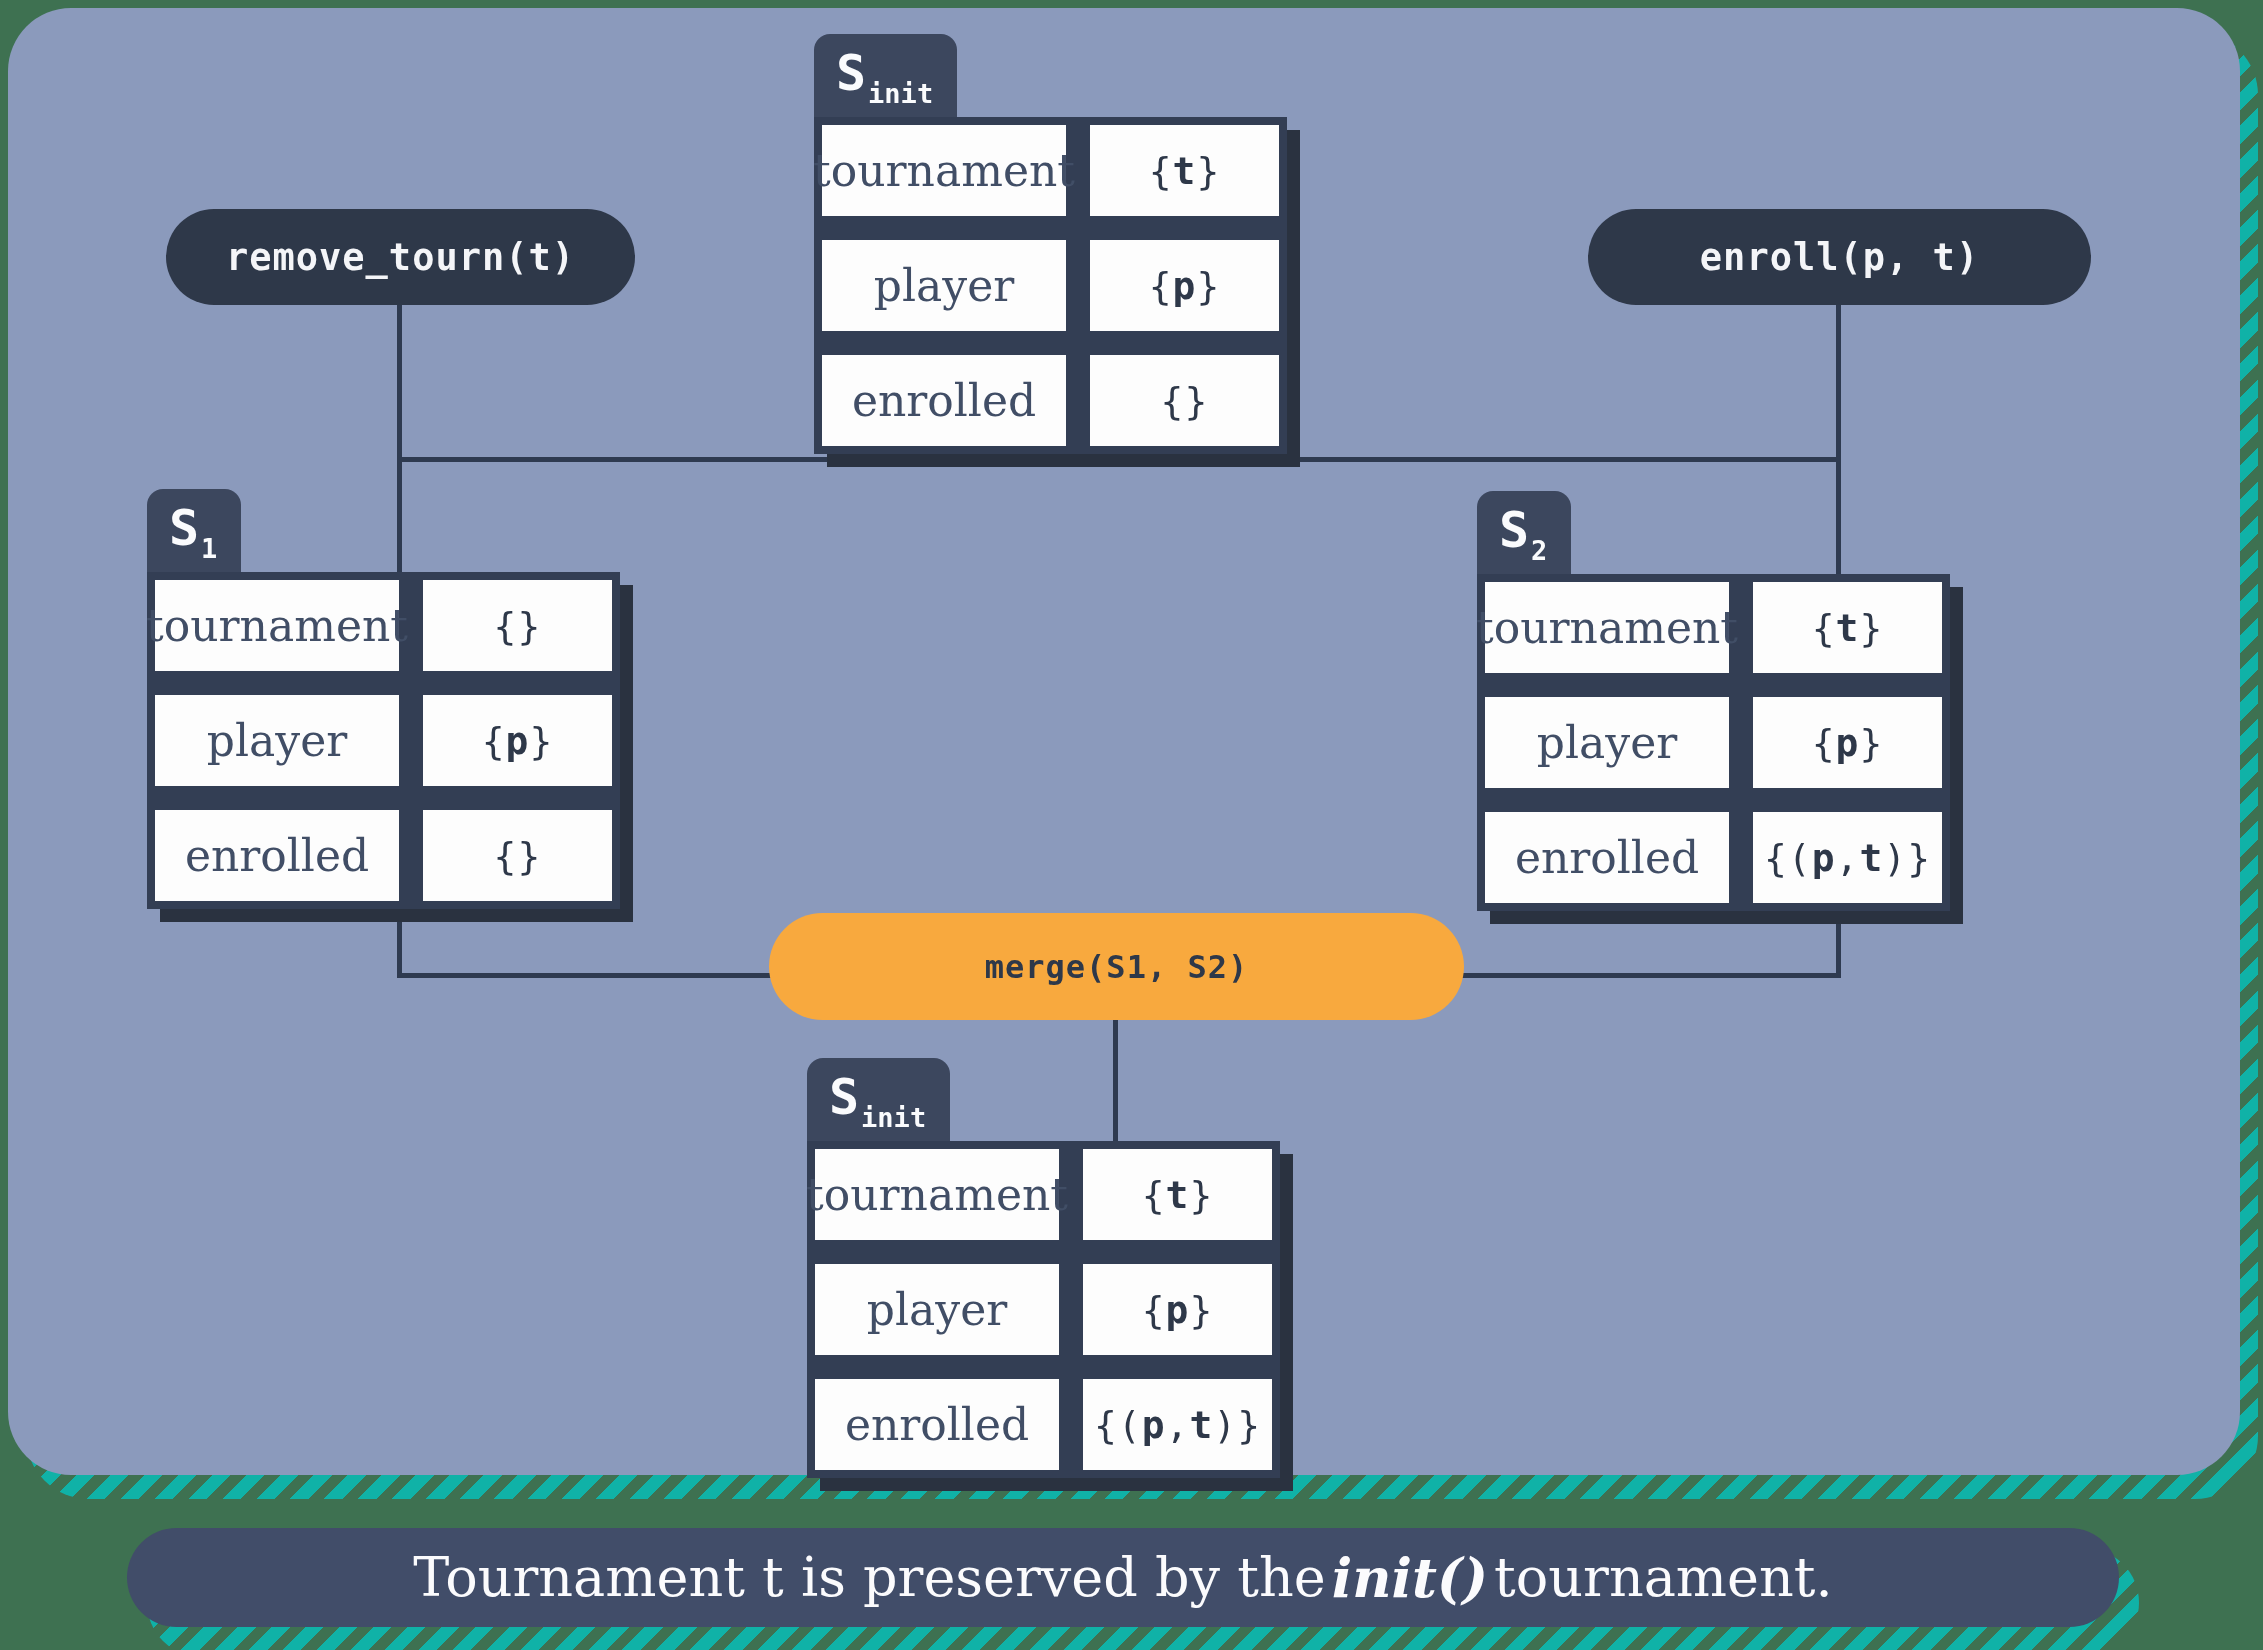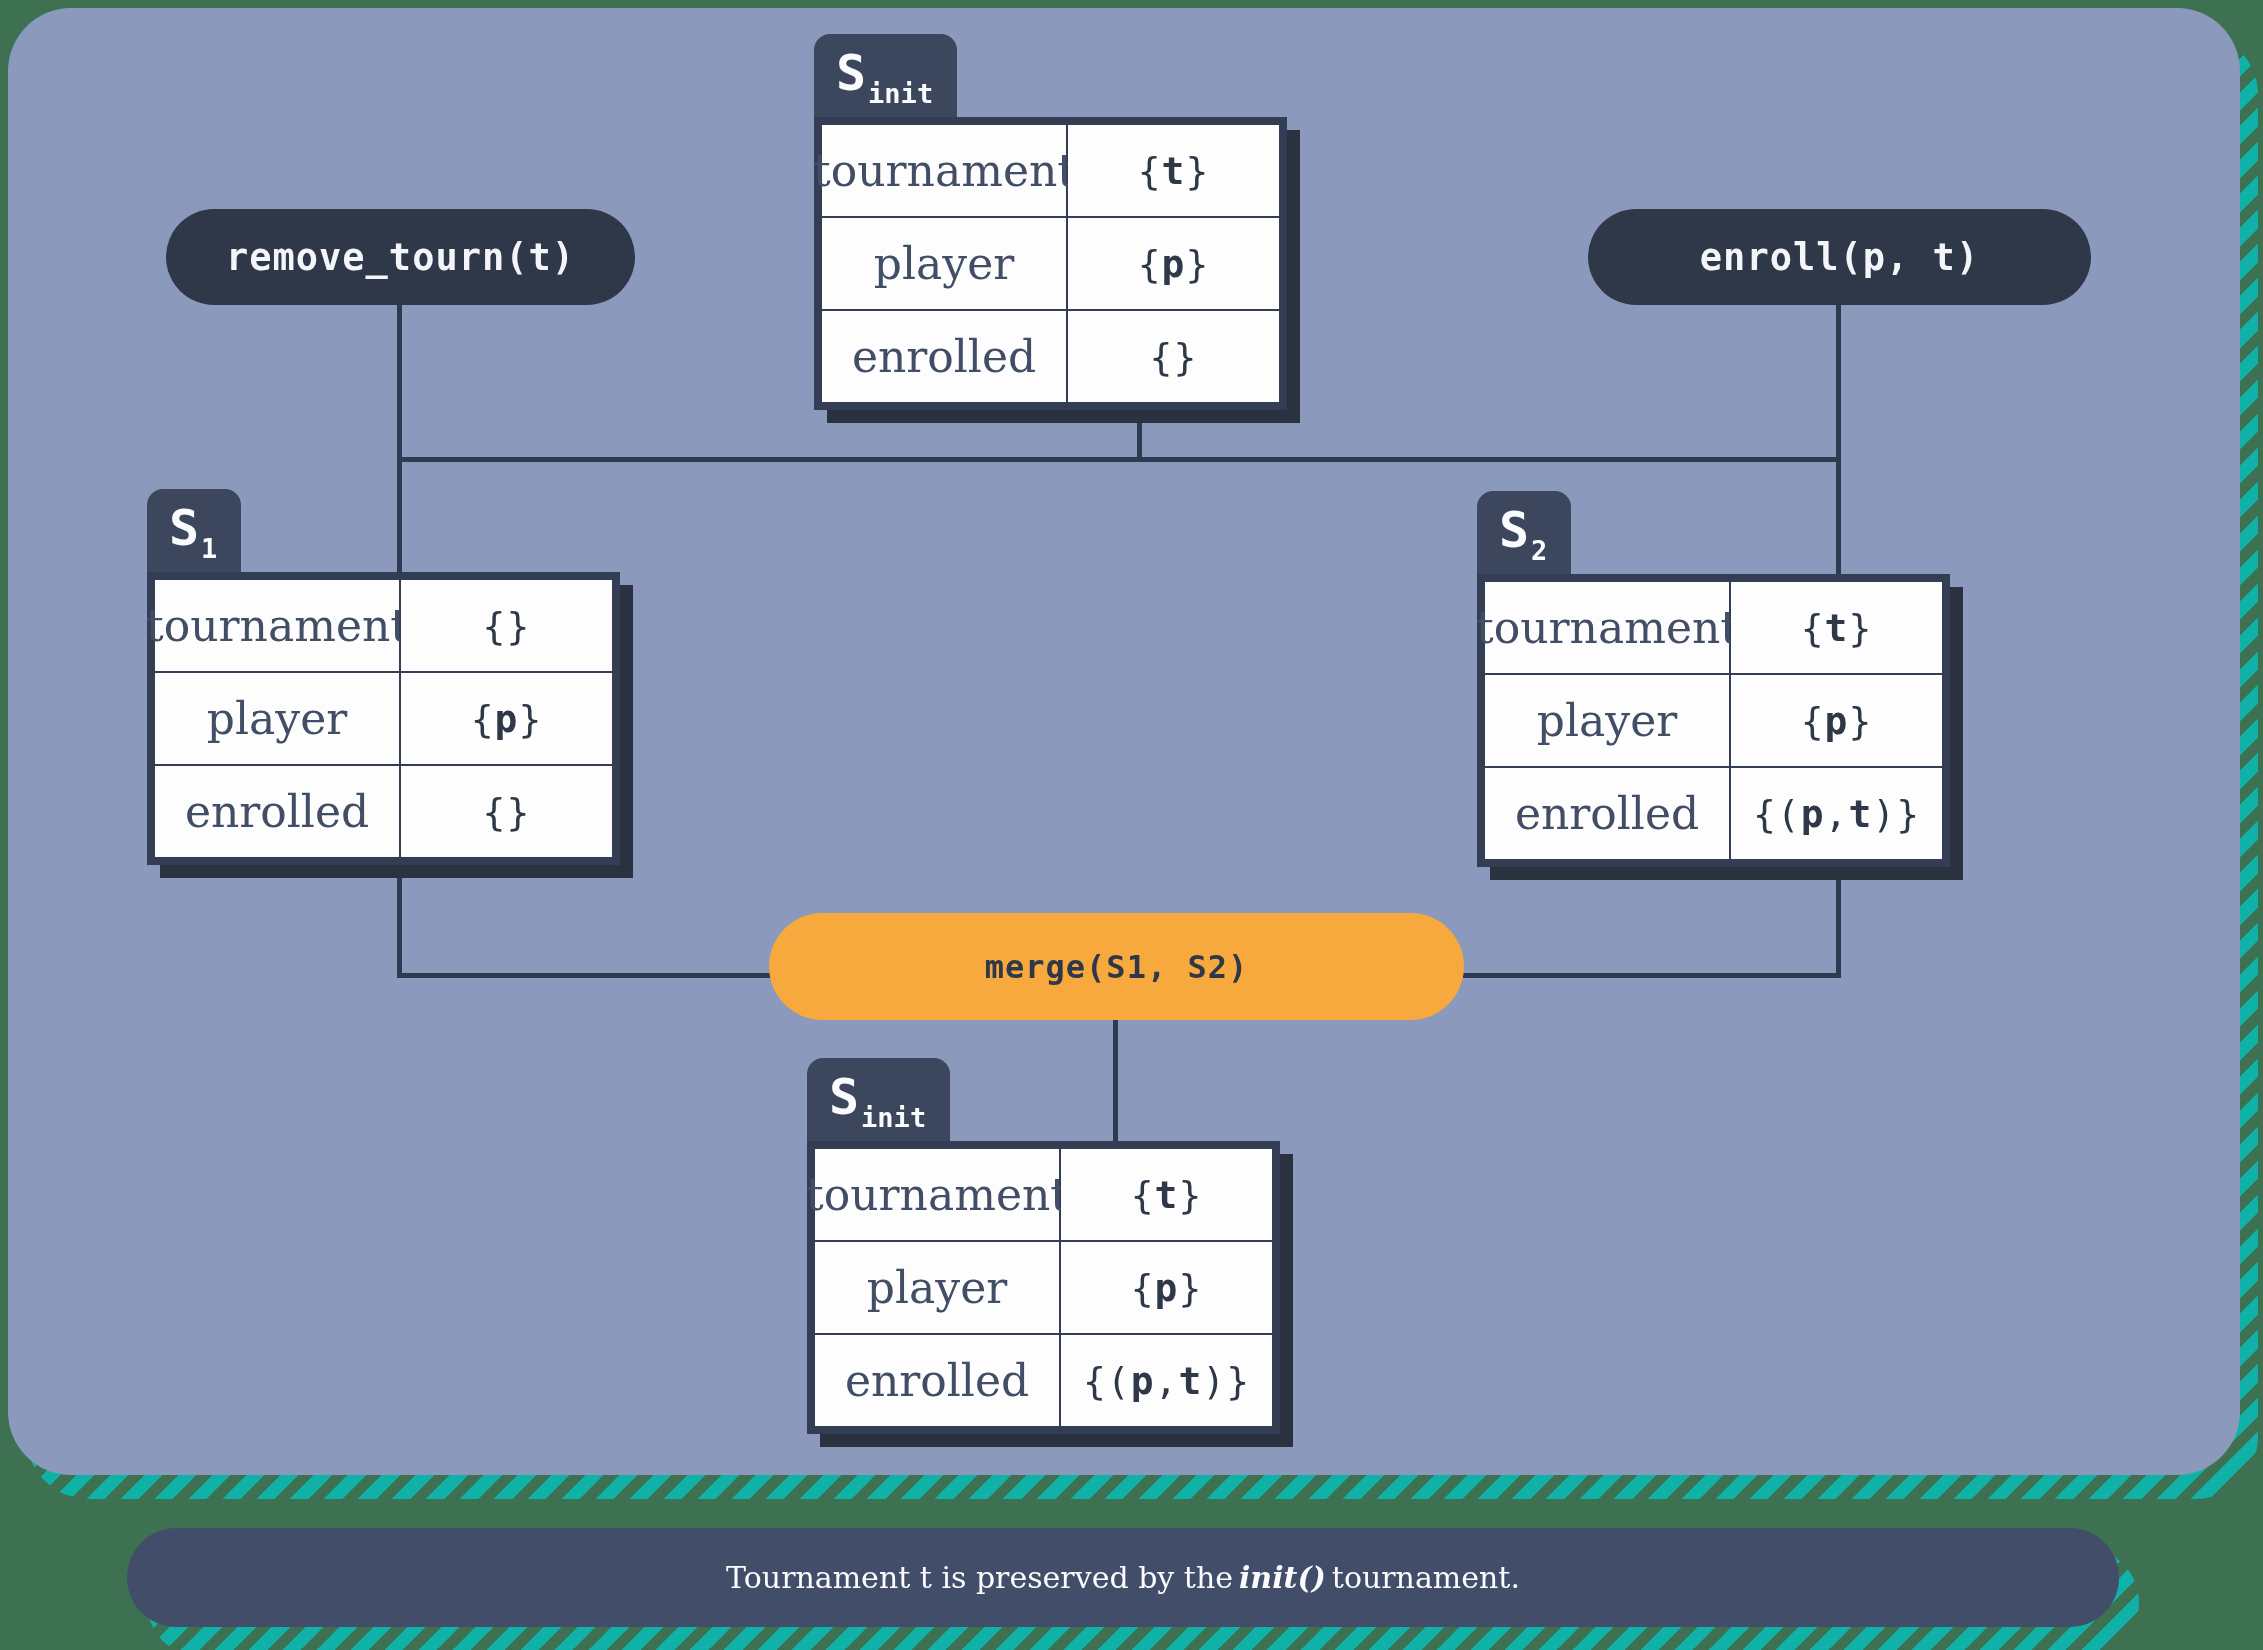--- a/index.html
+++ b/index.html
@@ -39,40 +39,40 @@
     background:#3c475e;color:#fafbfd;
     border-radius:16px 16px 0 0;
     padding:14px 26px 4px 22px;height:83px;box-sizing:border-box;
   }
   .tab-base{font-weight:700;font-size:50px;line-height:1;}
   .tab-sub{font-weight:700;font-size:27px;line-height:1;position:relative;top:32px;left:2px;}
   .tbl{
     position:relative;
     width:473px;box-sizing:border-box;
     background:#333e54;padding:8px;
-    display:grid;grid-template-columns:244px 1fr;gap:2px;grid-auto-rows:91px;
+    display:grid;grid-template-columns:244px 1fr;gap:24px;grid-auto-rows:91px;
     box-shadow:13px 13px 0 0 #2a3240;
   }
   .cell{
     background:#fdfdfd;display:flex;align-items:center;justify-content:center;
   }
   .cell-label{
     font-family:"DejaVu Serif", serif;
     font-size:44px;color:#414e66;
   }
   .cell-value{
     font-size:38px;color:#2e3849;font-weight:400;letter-spacing:1px;
   }
   .cell-value b{font-weight:700;}
   
   .caption{
     position:absolute;left:127px;top:1528px;width:1992px;height:99px;
     border-radius:55px;background:#414d69;
     display:flex;align-items:center;justify-content:center;
-    color:#fbfbfd;font-family:"DejaVu Serif", serif;font-size:30px;
+    color:#fbfbfd;font-family:"DejaVu Serif", serif;font-size:54px;
   }
   .caption .hl{font-weight:700;font-style:italic;padding:0 6px;}
 </style>
 </head>
 <body>
 
 <div class="page">
 
   <div class="stripes panel-stripes"></div>
   <div class="panel"></div>

